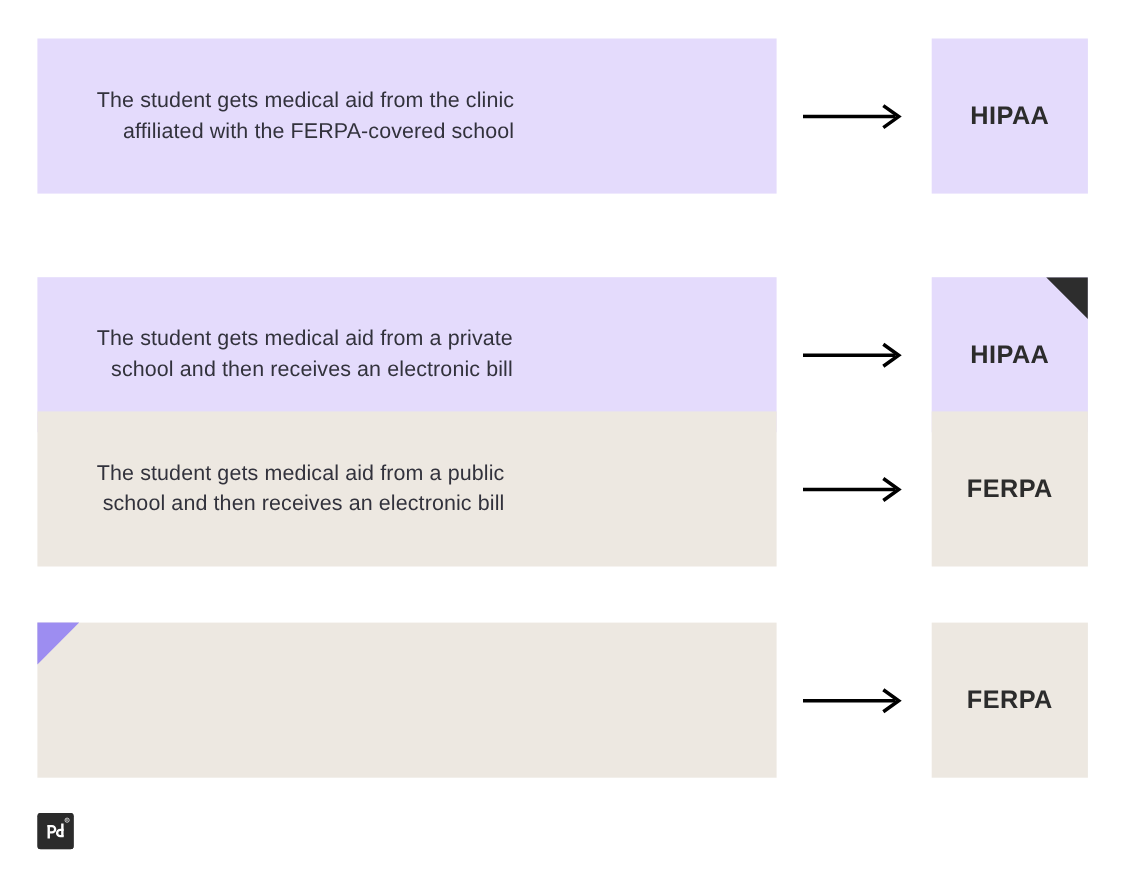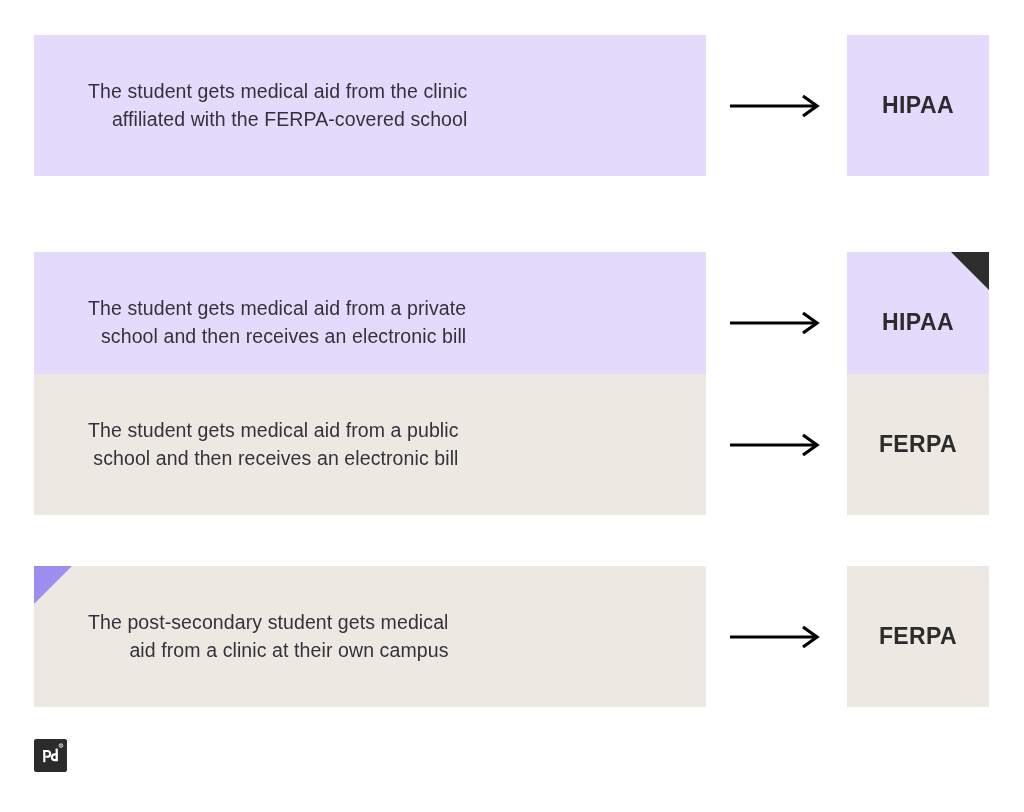--- a/index.html
+++ b/index.html
@@ -171,22 +171,20 @@
       </svg>
     </div>
     <div class="label-box fill-beige">
       <span class="label-text">FERPA</span>
     </div>
   </div>
 
   <div class="row row-4">
     <div class="scenario fill-beige">
       <span class="fold fold-tl"></span>
-      <div class="scenario-text">The post-secondary student gets medical
-aid from a clinic at their own campus</div>
     </div>
     <div class="arrow">
       <svg width="92" height="26" viewBox="0 0 92 26" xmlns="http://www.w3.org/2000/svg">
         <line x1="1" y1="13" x2="85" y2="13" stroke="#000000" stroke-width="3.2"></line>
         <polyline points="74,3 88,13 74,23" fill="none" stroke="#000000" stroke-width="3.2"></polyline>
       </svg>
     </div>
     <div class="label-box fill-beige">
       <span class="label-text">FERPA</span>
     </div>

